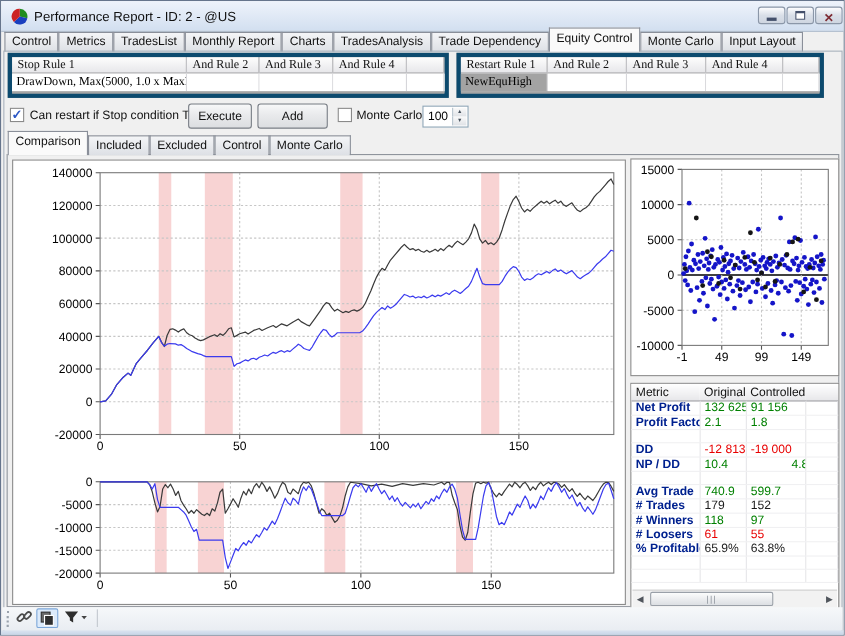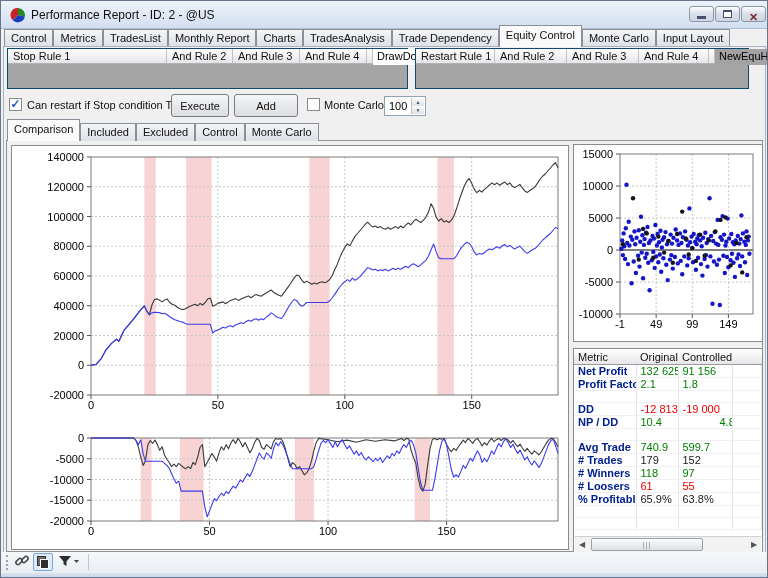--- a/index.html
+++ b/index.html
@@ -12,21 +12,21 @@
   .glyph-min{display:block;margin:9px auto 0;width:9px;height:3px;background:#44506b;}
   .glyph-max{display:block;margin:3px auto 0;width:9px;height:8px;border:1px solid #44506b;border-top-width:2px;box-sizing:border-box;background:#fff;}
   .glyph-close{font-size:11px;font-weight:bold;color:#7d2b33;line-height:14px;}
   
   .tabstrip{display:flex;align-items:flex-end;}
   #main-tabs{left:3px;top:27px;height:19px;}
   #sub-tabs{left:6px;top:121px;height:19px;z-index:5;}
   .tab{font-size:11px;color:#111;padding:2px 6px 2px;border:1px solid #8a8f99;border-bottom:none;background:linear-gradient(#f4f5f7,#dde0e5);margin-right:0;height:13px;white-space:nowrap;}
   .tab.sel{background:#fafafa;height:16px;padding-top:3px;position:relative;z-index:6;}
   
-  .rulebox{border:1px solid #0c4a6e;background:#a5a5a5;display:flex;flex-direction:row;box-sizing:border-box;}
+  .rulebox{border:4px solid #0c4a6e;background:#a5a5a5;display:flex;flex-direction:column;box-sizing:border-box;font-family:Liberation Serif, serif;}
   .rt-head{display:flex;height:15px;}
   .rt-head .cell{background:linear-gradient(#fdfdfd,#e7e7ea);border-right:1px solid #c2c2c6;border-bottom:1px solid #b2b2b6;font-size:11px;padding:1px 0 0 5px;box-sizing:border-box;color:#111;white-space:nowrap;overflow:hidden;}
   .rt-row{display:flex;height:16px;background:#fff;}
   .rt-row .cell{background:#fff;border-right:1px solid #d6d6da;font-size:11px;padding:1px 0 0 4px;box-sizing:border-box;white-space:nowrap;overflow:hidden;}
   .rt-row .cell.selcell{background:#a3a3a3;}
   .rt-fill{flex:1;background:#a5a5a5;}
   
   .btn{border:1px solid #777c84;border-radius:3px;background:linear-gradient(#f7f8f9,#e9eaec 45%,#dcdee1);font-size:11px;text-align:center;box-sizing:border-box;color:#111;}
   .cbx{width:13px;height:13px;background:#fff;border:1px solid #8a8a8a;box-sizing:border-box;font-size:12px;line-height:10px;font-weight:bold;color:#2b57c5;text-align:center;}
   .lbl{font-size:11px;color:#111;}

